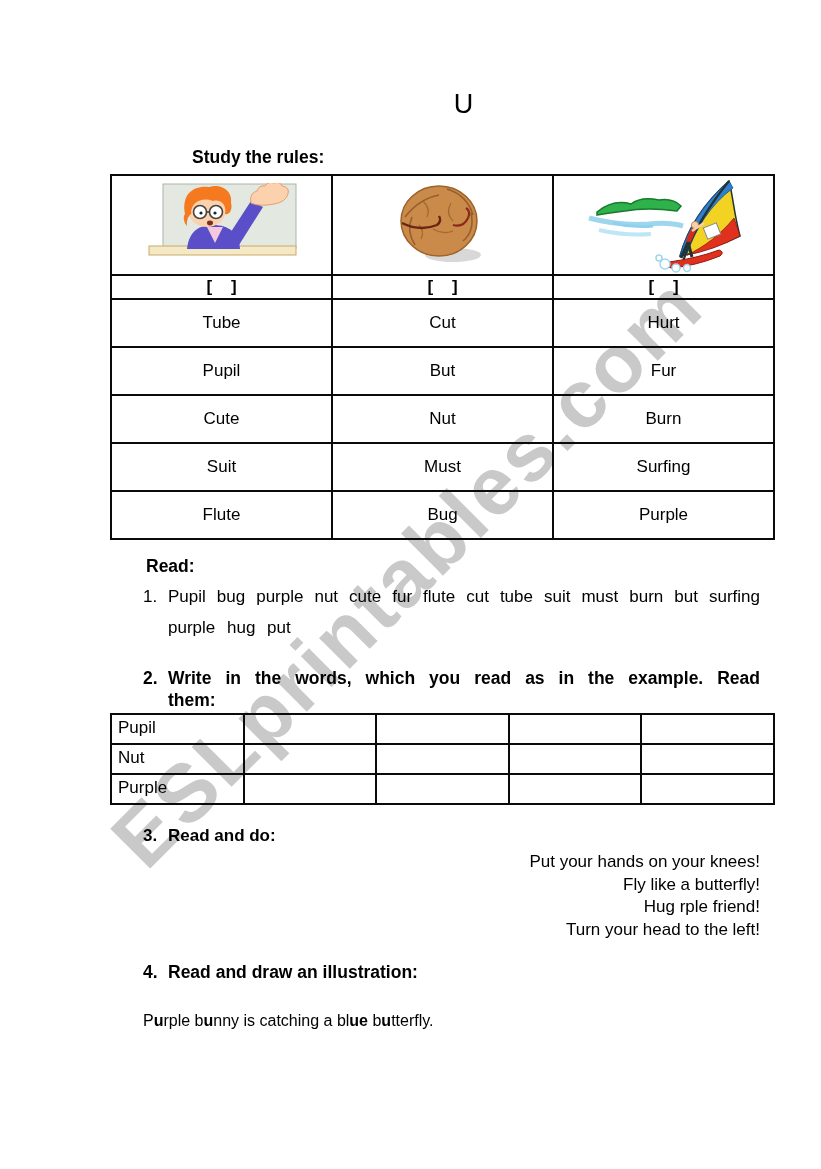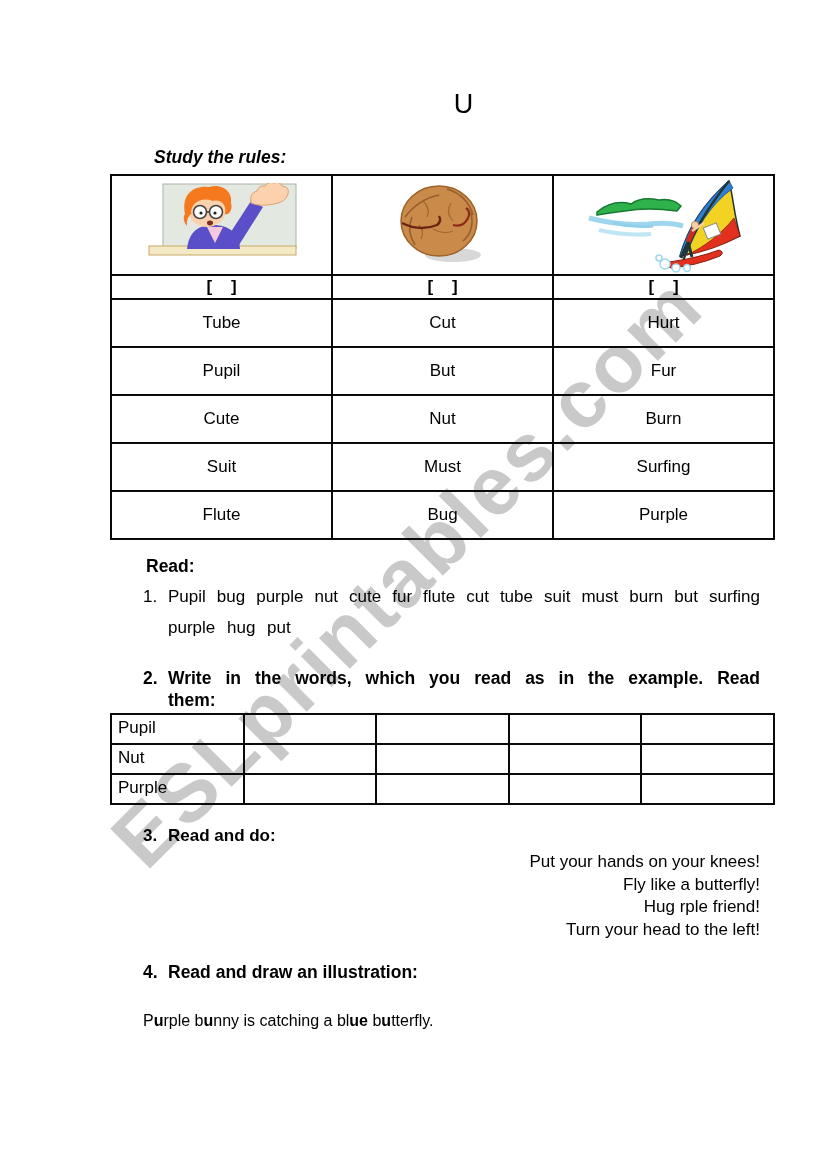--- a/index.html
+++ b/index.html
@@ -33,21 +33,21 @@
   .content { position: relative; z-index: 1; margin-left: 110px; width: 665px; }
 
   .title {
     margin-top: 88px;
     text-align: center;
     font-size: 27px;
     line-height: 32px;
     padding-left: 42px;
   }
   .heading { font-weight: bold; font-size: 17.5px; line-height: 22px; }
-  .study-heading { margin: 26px 0 0 44px; font-style: italic; }
+  .study-heading { margin: 26px 0 0 82px; }
 
   table { border-collapse: collapse; table-layout: fixed; width: 665px; background: transparent; }
   td { border: 2px solid #0a0a0a; background: transparent; }
 
   .rules-table { margin-top: 6px; }
   .rules-table td { text-align: center; vertical-align: middle; font-size: 17px; }
   .rules-table .img-row td { height: 100px; }
   .rules-table .bracket-row td { height: 24px; font-weight: bold; white-space: pre; font-size: 17px; }
   .rules-table .word-row td { height: 48px; }
   .img-wrap { display: inline-block; vertical-align: middle; line-height: 0; }

